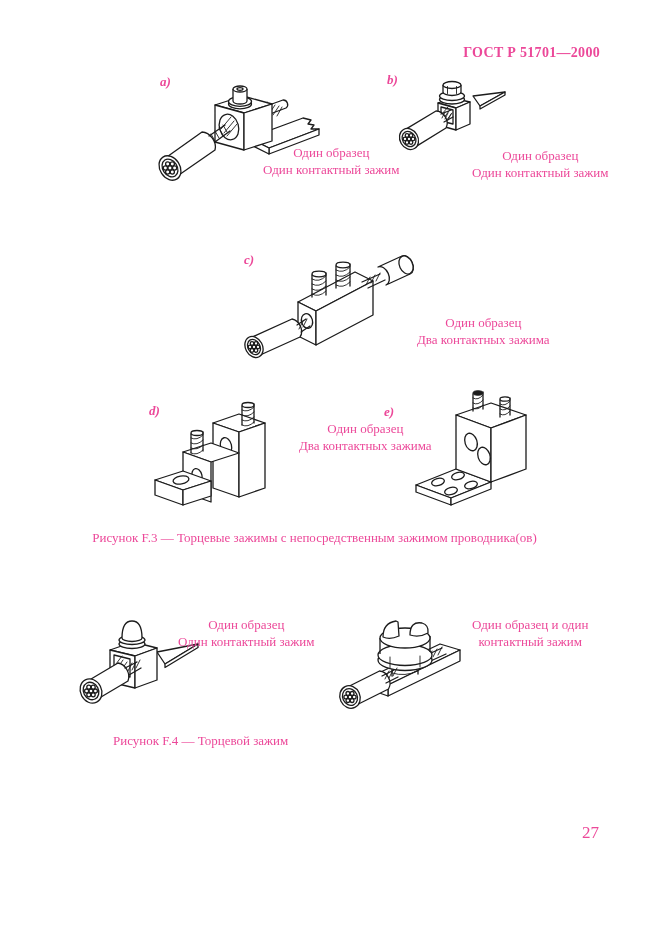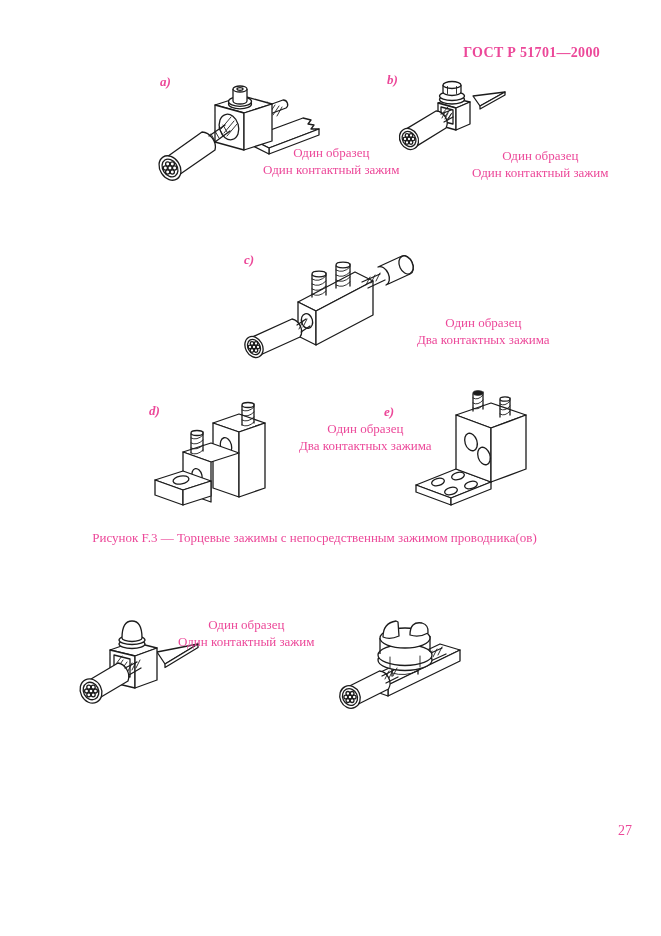--- a/index.html
+++ b/index.html
@@ -8,21 +8,21 @@
     background:#ffffff;overflow:hidden;
     font-family:"Liberation Serif","DejaVu Serif",serif;
     color:#ec4899;
   }
   .abs{position:absolute;}
   .hdr{font-weight:bold;font-size:14px;letter-spacing:.3px;}
   .figlabel{font-weight:bold;font-style:italic;font-size:13px;}
   .note{font-size:13px;line-height:17px;white-space:nowrap;text-align:center;}
   .figcap{font-size:13px;white-space:nowrap;}
   .f3cap{left:8px;width:613px;text-align:center;font-size:13px;}
-  .pgnum{font-size:14px;margin-left:36px;}
+  .pgnum{font-size:17px;}
   svg{position:absolute;overflow:visible;}
   .ln{fill:none;stroke:#1c1c1c;stroke-width:1.3;stroke-linecap:round;stroke-linejoin:round;}
   .fc{fill:#ffffff;stroke:#1c1c1c;stroke-width:1.3;stroke-linejoin:round;}
   .hl{fill:none;stroke:#1c1c1c;stroke-width:.9;stroke-linecap:round;}
   .dk{fill:#1c1c1c;stroke:#1c1c1c;stroke-width:1;}
 </style>
 </head>
 <body>
 
 <div class="page">
@@ -310,17 +310,22 @@
           <circle class="ln" cx="19.9" cy="94.6" r="1.9"></circle>
         <circle class="ln" cx="17.8" cy="91" r="1.9"></circle>
           <circle class="ln" cx="19.9" cy="87.4" r="1.9"></circle>
         <circle class="ln" cx="24.1" cy="87.4" r="1.9"></circle>
       </g>
       <path class="ln" d="M54,70 L66,64 M58,77 L70,71"></path>
       <path class="hl" d="M57,73 L61,65 M61,72 L65,64 M65,70 L69,62"></path>
     </g>
   </svg>
 
-
+  <div class="abs note" style="left:472px;top:616px;">
+    <div>Один образец и один</div>
+    <div>контактный зажим</div>
+  </div>
+
+  <div class="abs figcap" style="left:113px;top:733px;">Рисунок F.4 — Торцевой зажим</div>
 
   <div class="abs pgnum" style="left:582px;top:823px;">27</div>
 
 </div>
 
 </body></html>

